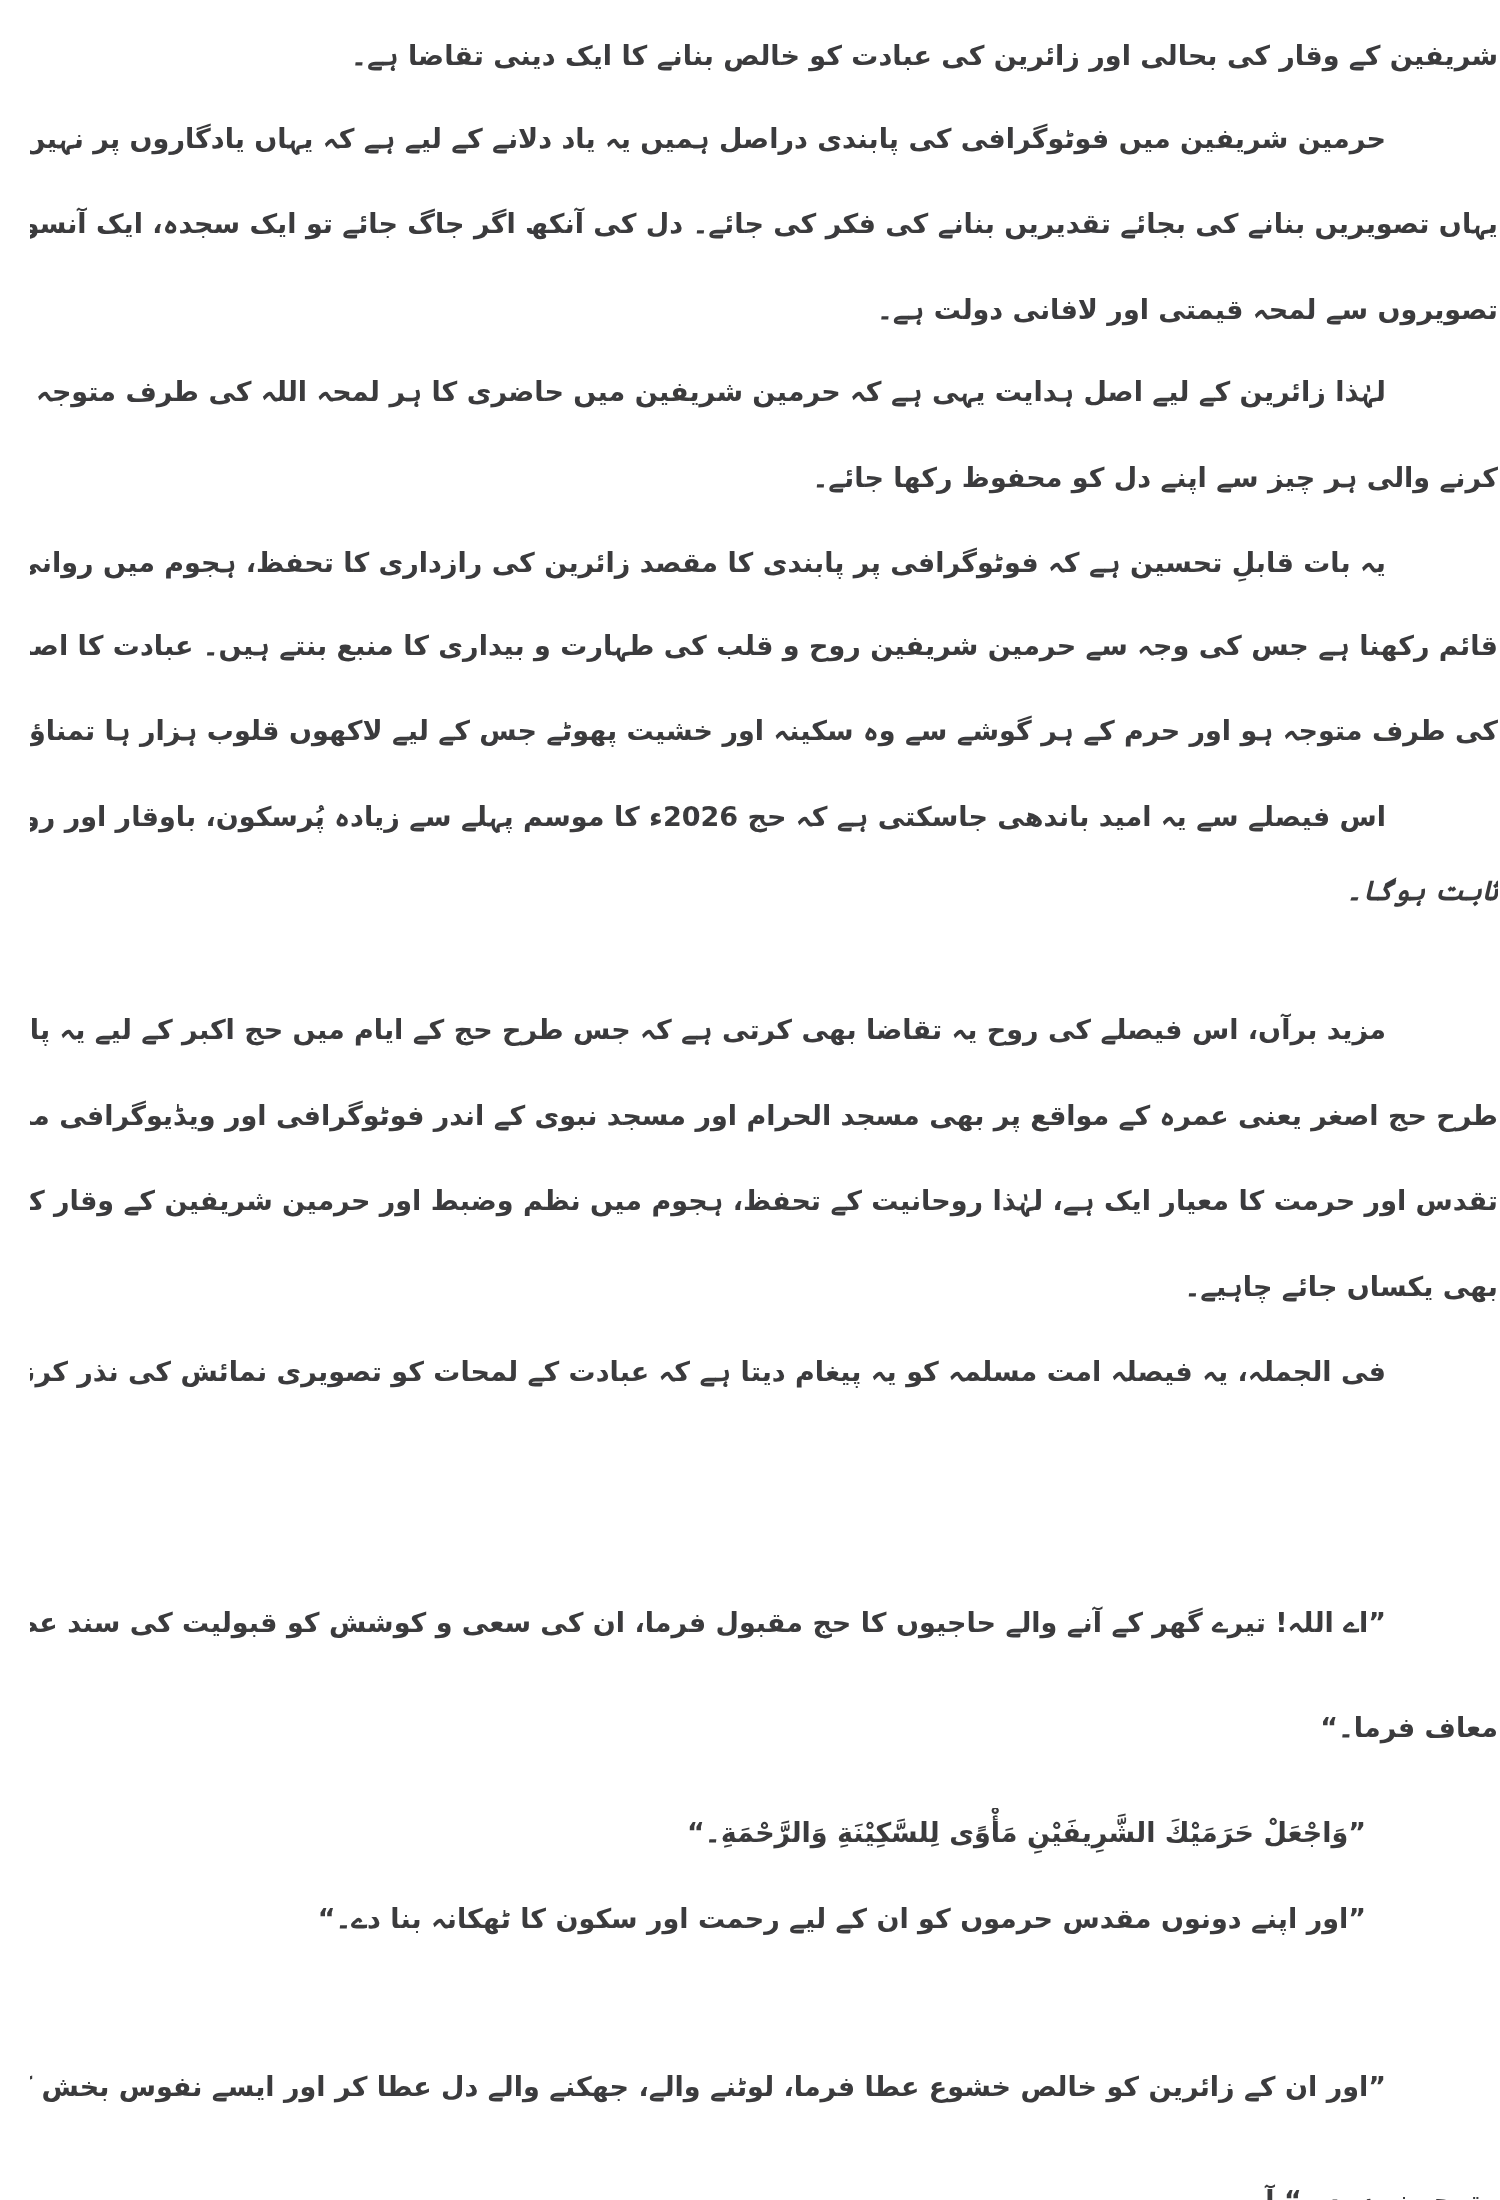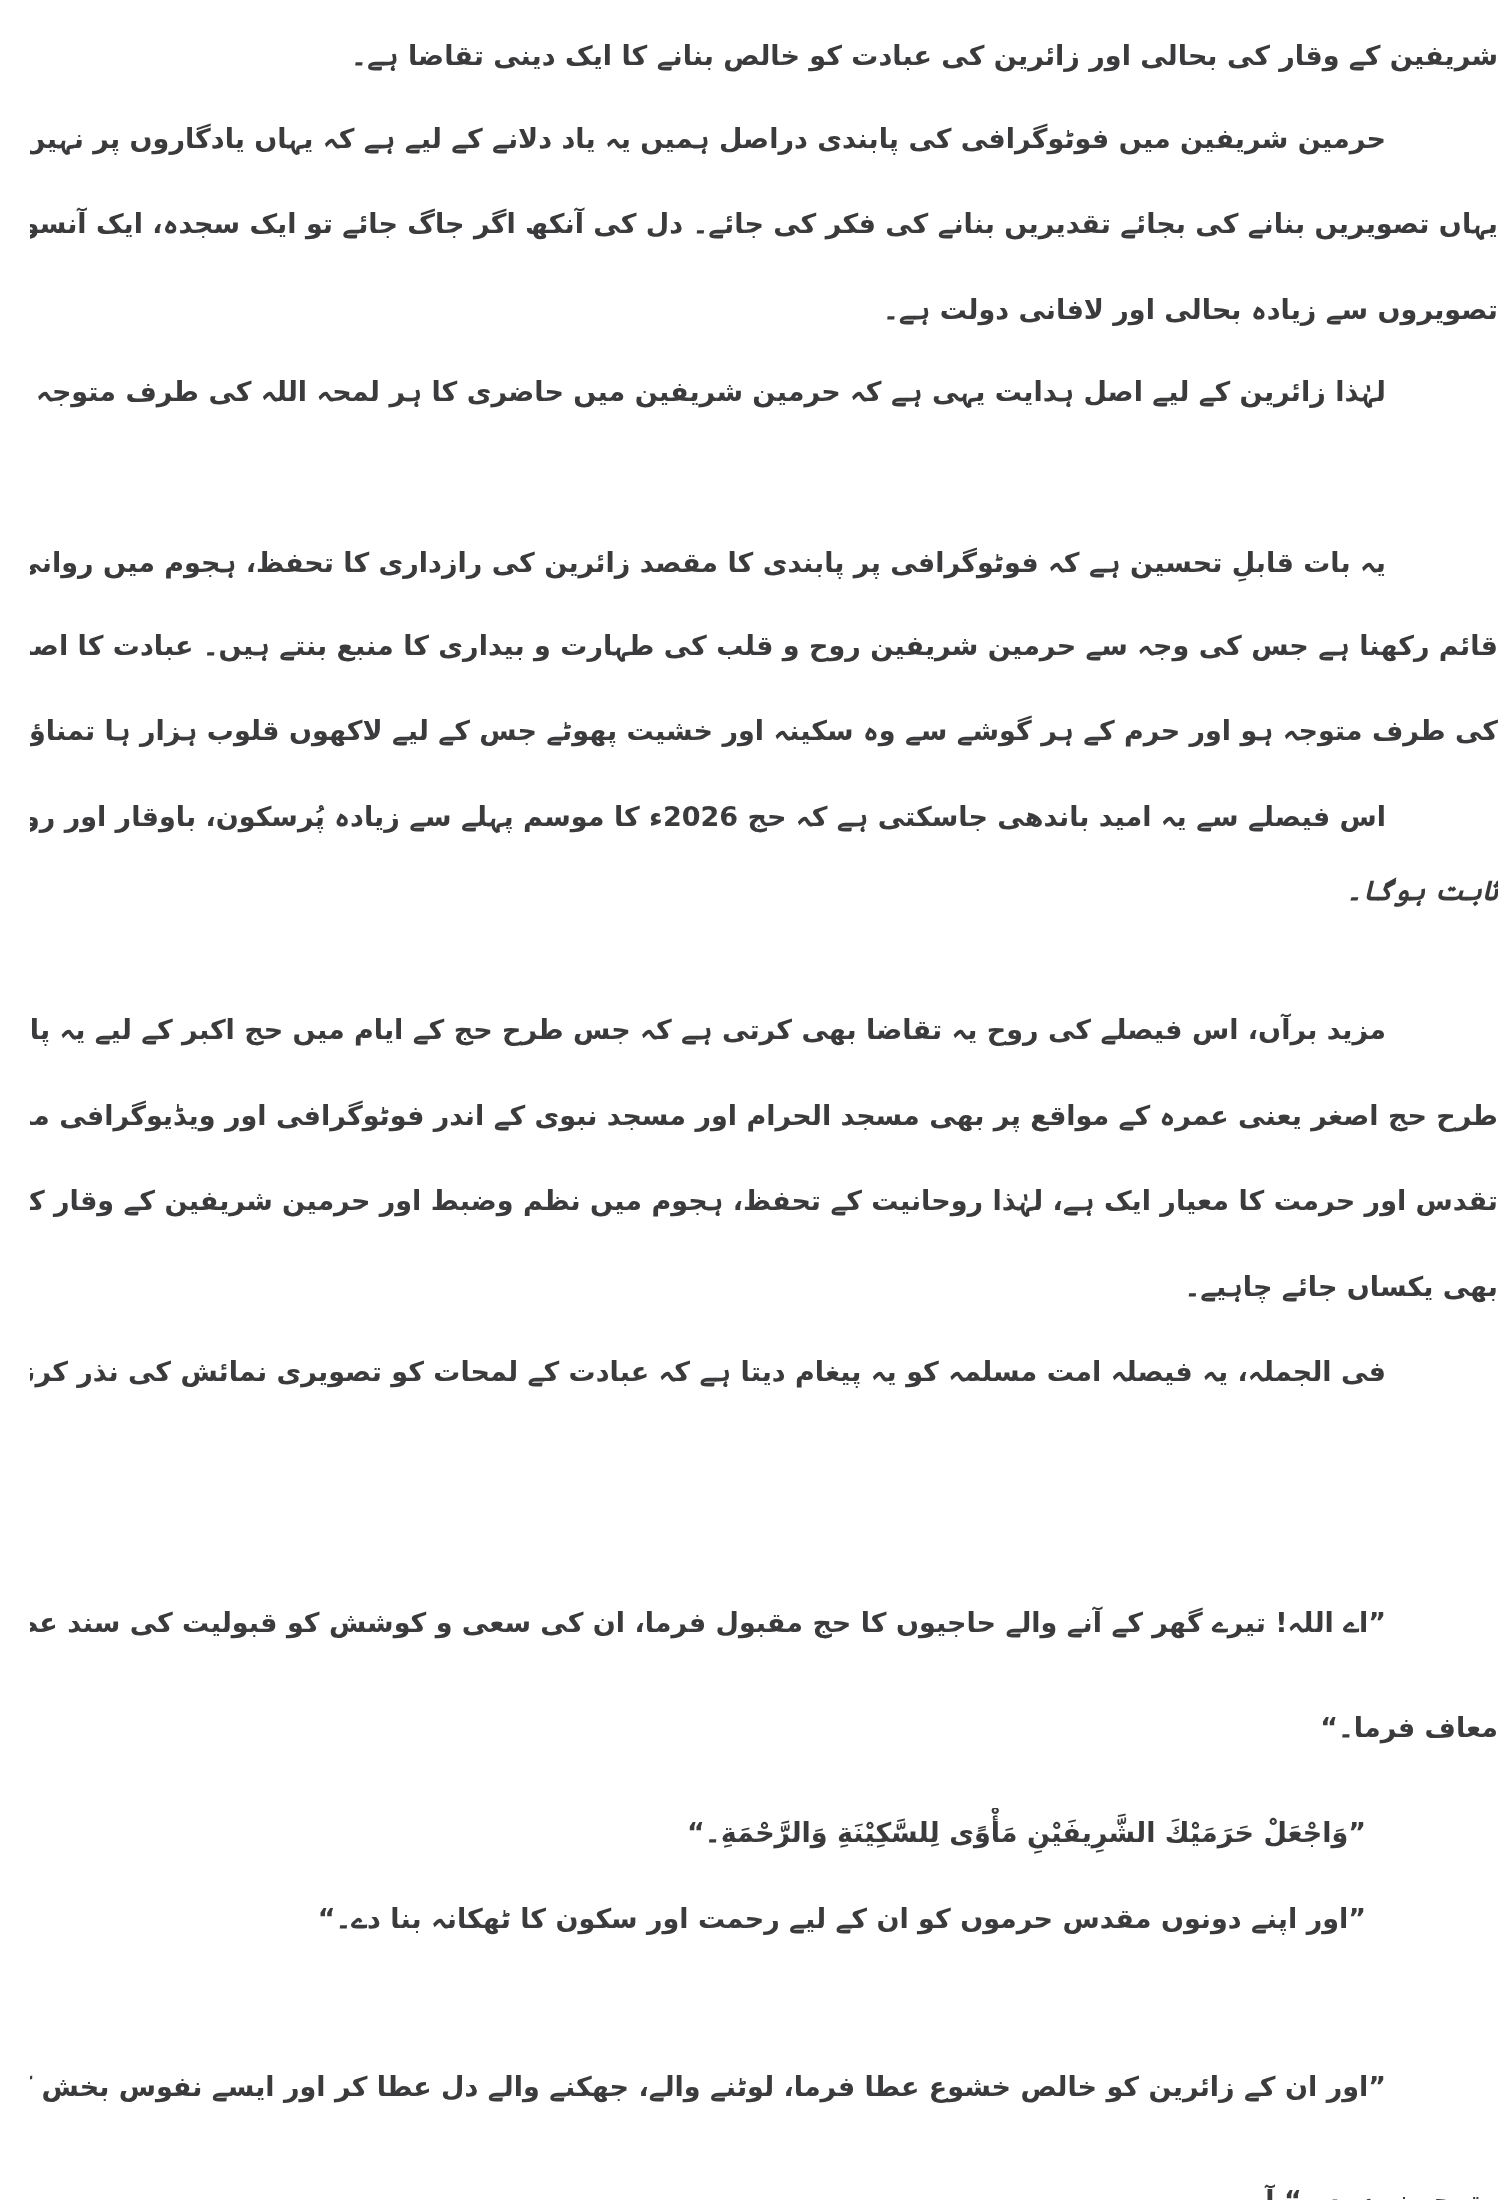--- a/index.html
+++ b/index.html
@@ -31,22 +31,23 @@
   .line.quote { right: 130px; }
   .line.quote.deep { right: 150px; }
 </style>
 </head>
 <body>
 
 <div class="page" id="page">
     <div class="line end" style="top: 31px;">شریفین کے وقار کی بحالی اور زائرین کی عبادت کو خالص بنانے کا ایک دینی تقاضا ہے۔</div>
     <div class="line indent full" style="top: 114px;">حرمین شریفین میں فوٹوگرافی کی پابندی دراصل ہمیں یہ یاد دلانے کے لیے ہے کہ یہاں یادگاروں پر نہیں عبادات پر توجہ دی جائے،</div>
     <div class="line full" style="top: 199px;">یہاں تصویریں بنانے کی بجائے تقدیریں بنانے کی فکر کی جائے۔ دل کی آنکھ اگر جاگ جائے تو ایک سجدہ، ایک آنسو، ایک دعا ہزاروں</div>
-    <div class="line end" style="top: 285px;">تصویروں سے زیادہ بحالی اور لافانی دولت ہے۔</div>
+    <div class="line end" style="top: 285px;">تصویروں سے لمحہ قیمتی اور لافانی دولت ہے۔</div>
     <div class="line indent full" style="top: 367px;">لہٰذا زائرین کے لیے اصل ہدایت یہی ہے کہ حرمین شریفین میں حاضری کا ہر لمحہ اللہ کی طرف متوجہ ہو کر گزارا جائے اور توجہ کو منتشر</div>
+    <div class="line end" style="top: 453px;">کرنے والی ہر چیز سے اپنے دل کو محفوظ رکھا جائے۔</div>
     <div class="line indent full" style="top: 538px;">یہ بات قابلِ تحسین ہے کہ فوٹوگرافی پر پابندی کا مقصد زائرین کی رازداری کا تحفظ، ہجوم میں روانی اور سب سے بڑھ کر وہ روحانی فضا</div>
     <div class="line full" style="top: 621px;">قائم رکھنا ہے جس کی وجہ سے حرمین شریفین روح و قلب کی طہارت و بیداری کا منبع بنتے ہیں۔ عبادت کا اصل حسن یہی ہے کہ دل یکسو ہو، نگاہ اللہ</div>
     <div class="line full" style="top: 706px;">کی طرف متوجہ ہو اور حرم کے ہر گوشے سے وہ سکینہ اور خشیت پھوٹے جس کے لیے لاکھوں قلوب ہزار ہا تمناؤں سے تڑپ کر یہاں پہنچتے ہیں۔</div>
     <div class="line indent full" style="top: 792px;">اس فیصلے سے یہ امید باندھی جاسکتی ہے کہ حج 2026ء کا موسم پہلے سے زیادہ پُرسکون، باوقار اور روحانی اعتبار سے بابرکت</div>
     <div class="line end" style="top: 866px; font-style: italic;">ثابت ہوگا۔</div>
     <div class="line indent full" style="top: 1005px;">مزید برآں، اس فیصلے کی روح یہ تقاضا بھی کرتی ہے کہ جس طرح حج کے ایام میں حج اکبر کے لیے یہ پابندی عائد کی جارہی ہے اسی</div>
     <div class="line full" style="top: 1091px;">طرح حج اصغر یعنی عمرہ کے مواقع پر بھی مسجد الحرام اور مسجد نبوی کے اندر فوٹوگرافی اور ویڈیوگرافی ممنوع قرار دی جائے۔ دونوں عبادات کے</div>
     <div class="line full" style="top: 1176px;">تقدس اور حرمت کا معیار ایک ہے، لہٰذا روحانیت کے تحفظ، ہجوم میں نظم وضبط اور حرمین شریفین کے وقار کے اظہار کے لیے اس فیصلے کا اطلاق</div>
     <div class="line end" style="top: 1262px;">بھی یکساں جائے چاہیے۔</div>
     <div class="line indent full" style="top: 1347px;">فی الجملہ، یہ فیصلہ امت مسلمہ کو یہ پیغام دیتا ہے کہ عبادت کے لمحات کو تصویری نمائش کی نذر کرنے کے بجائے انہیں خالص خشوع و</div>

